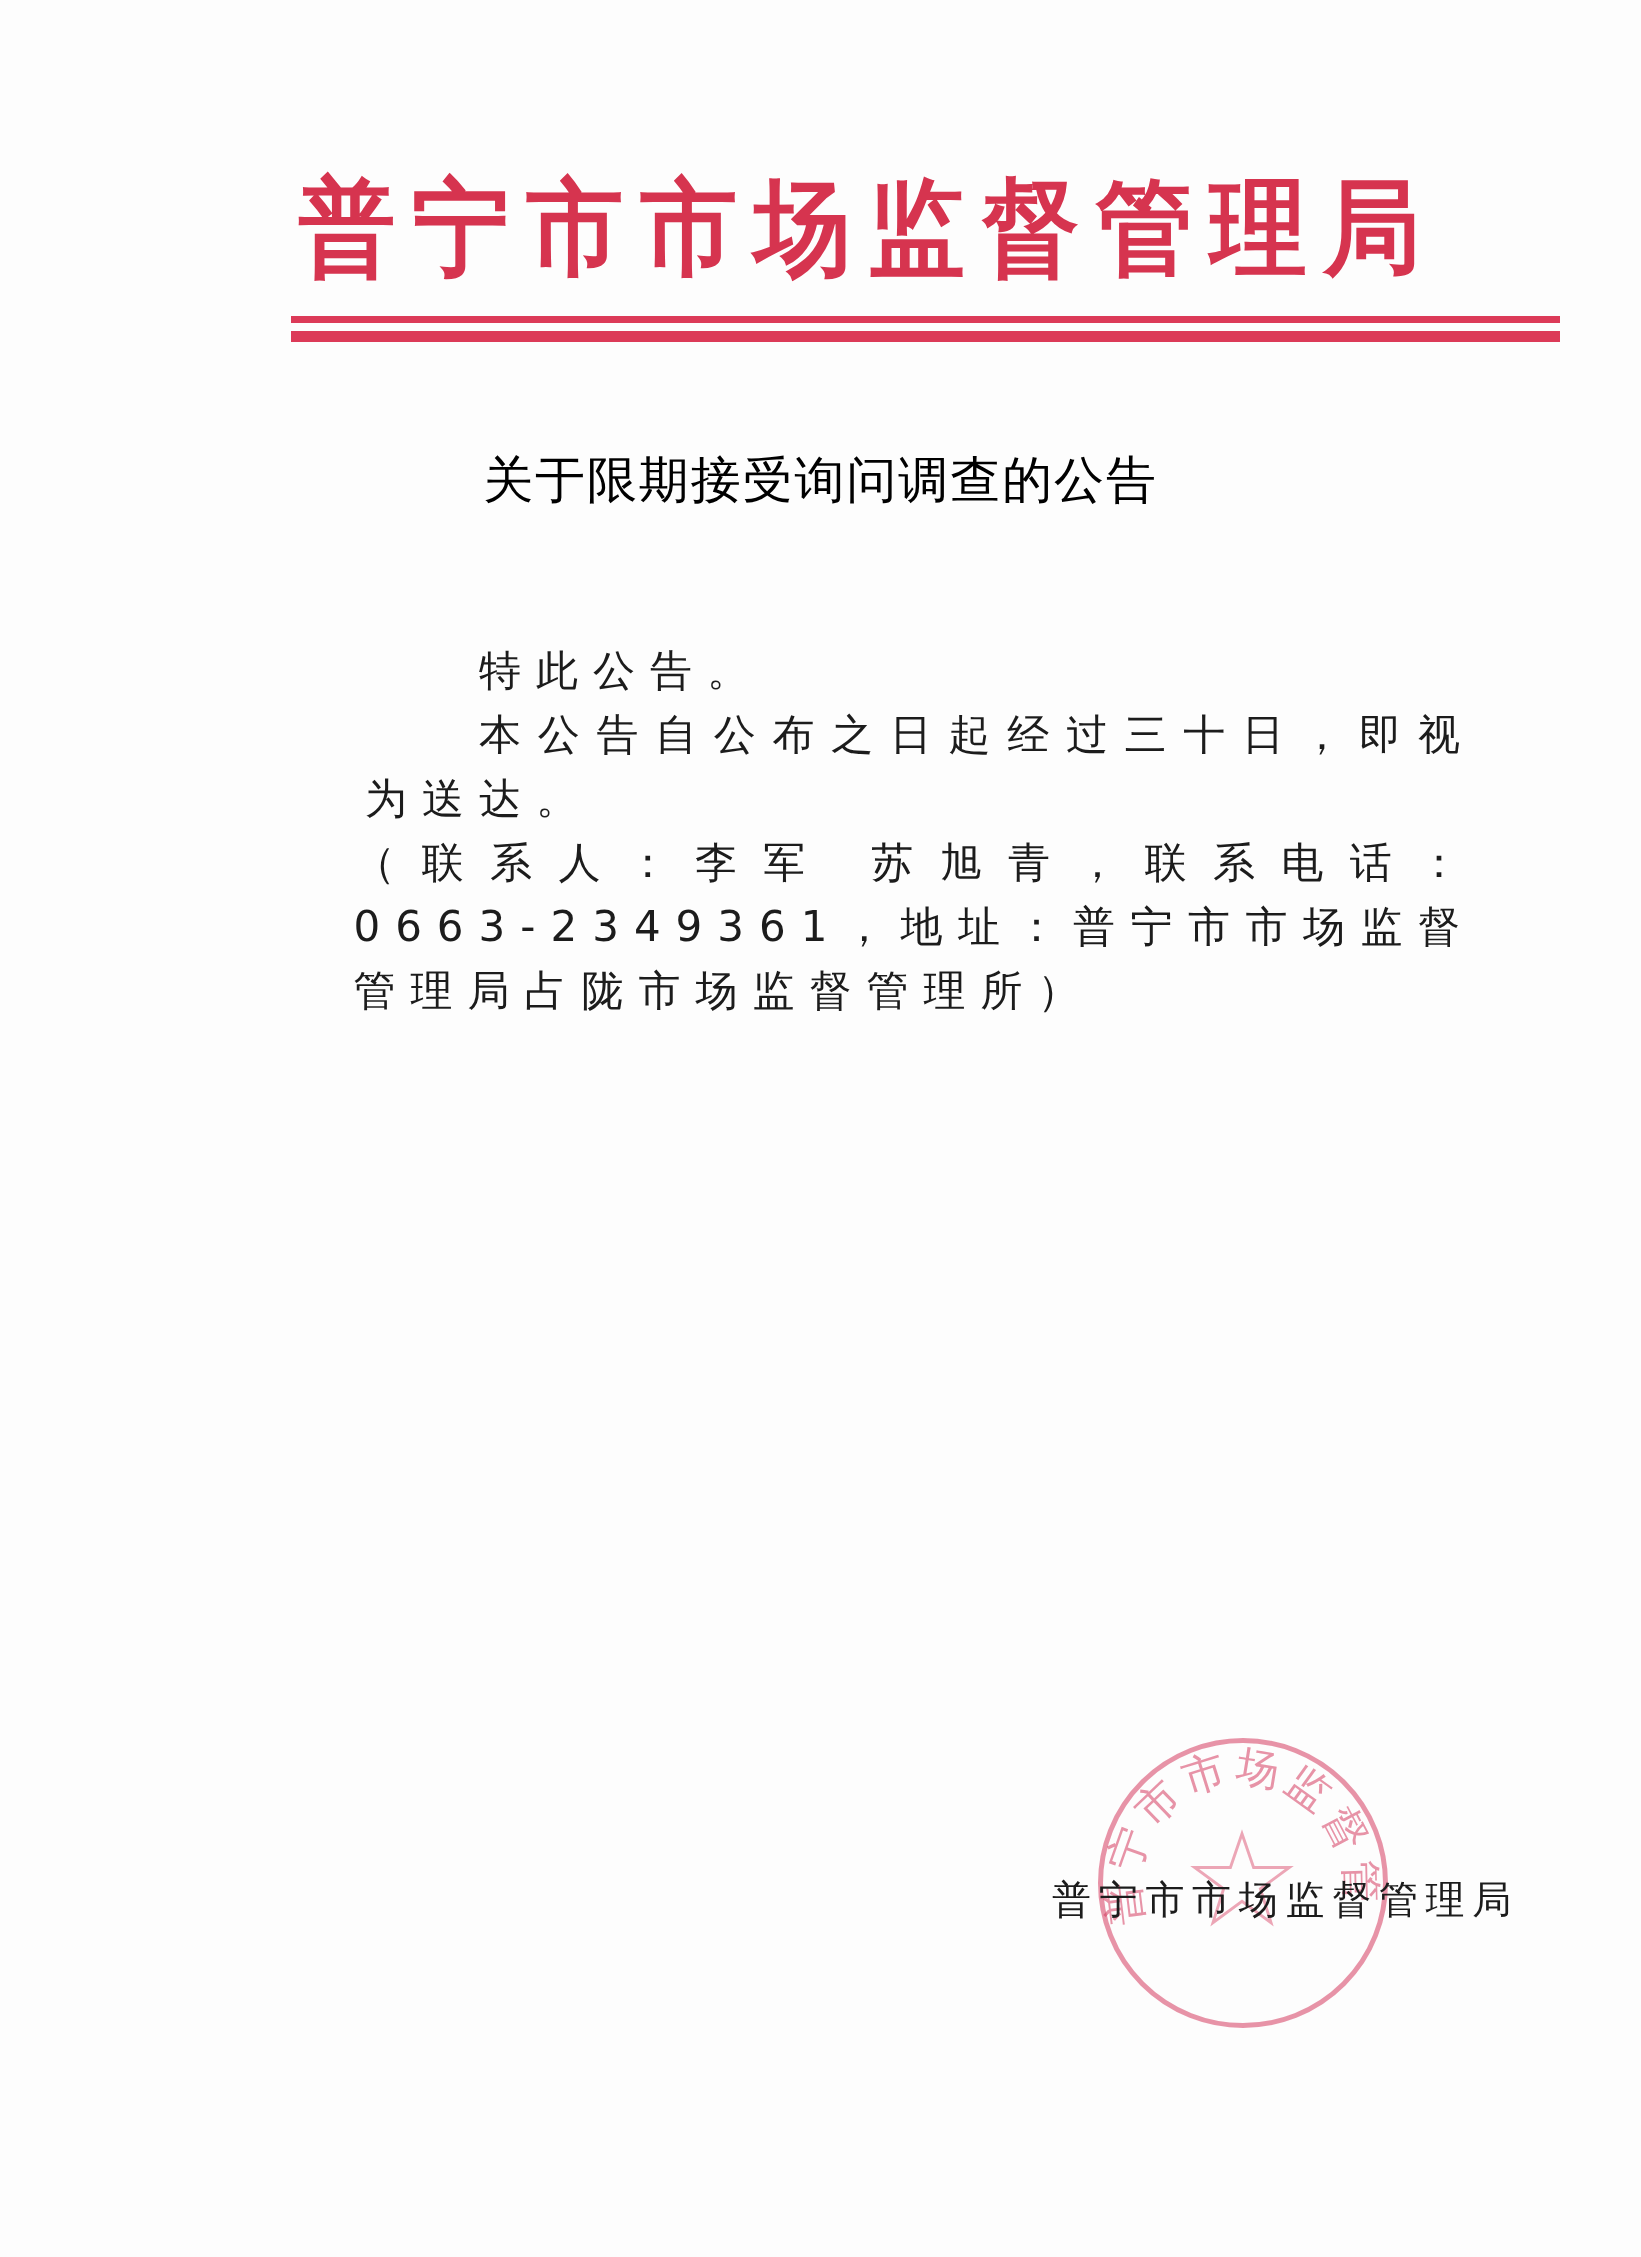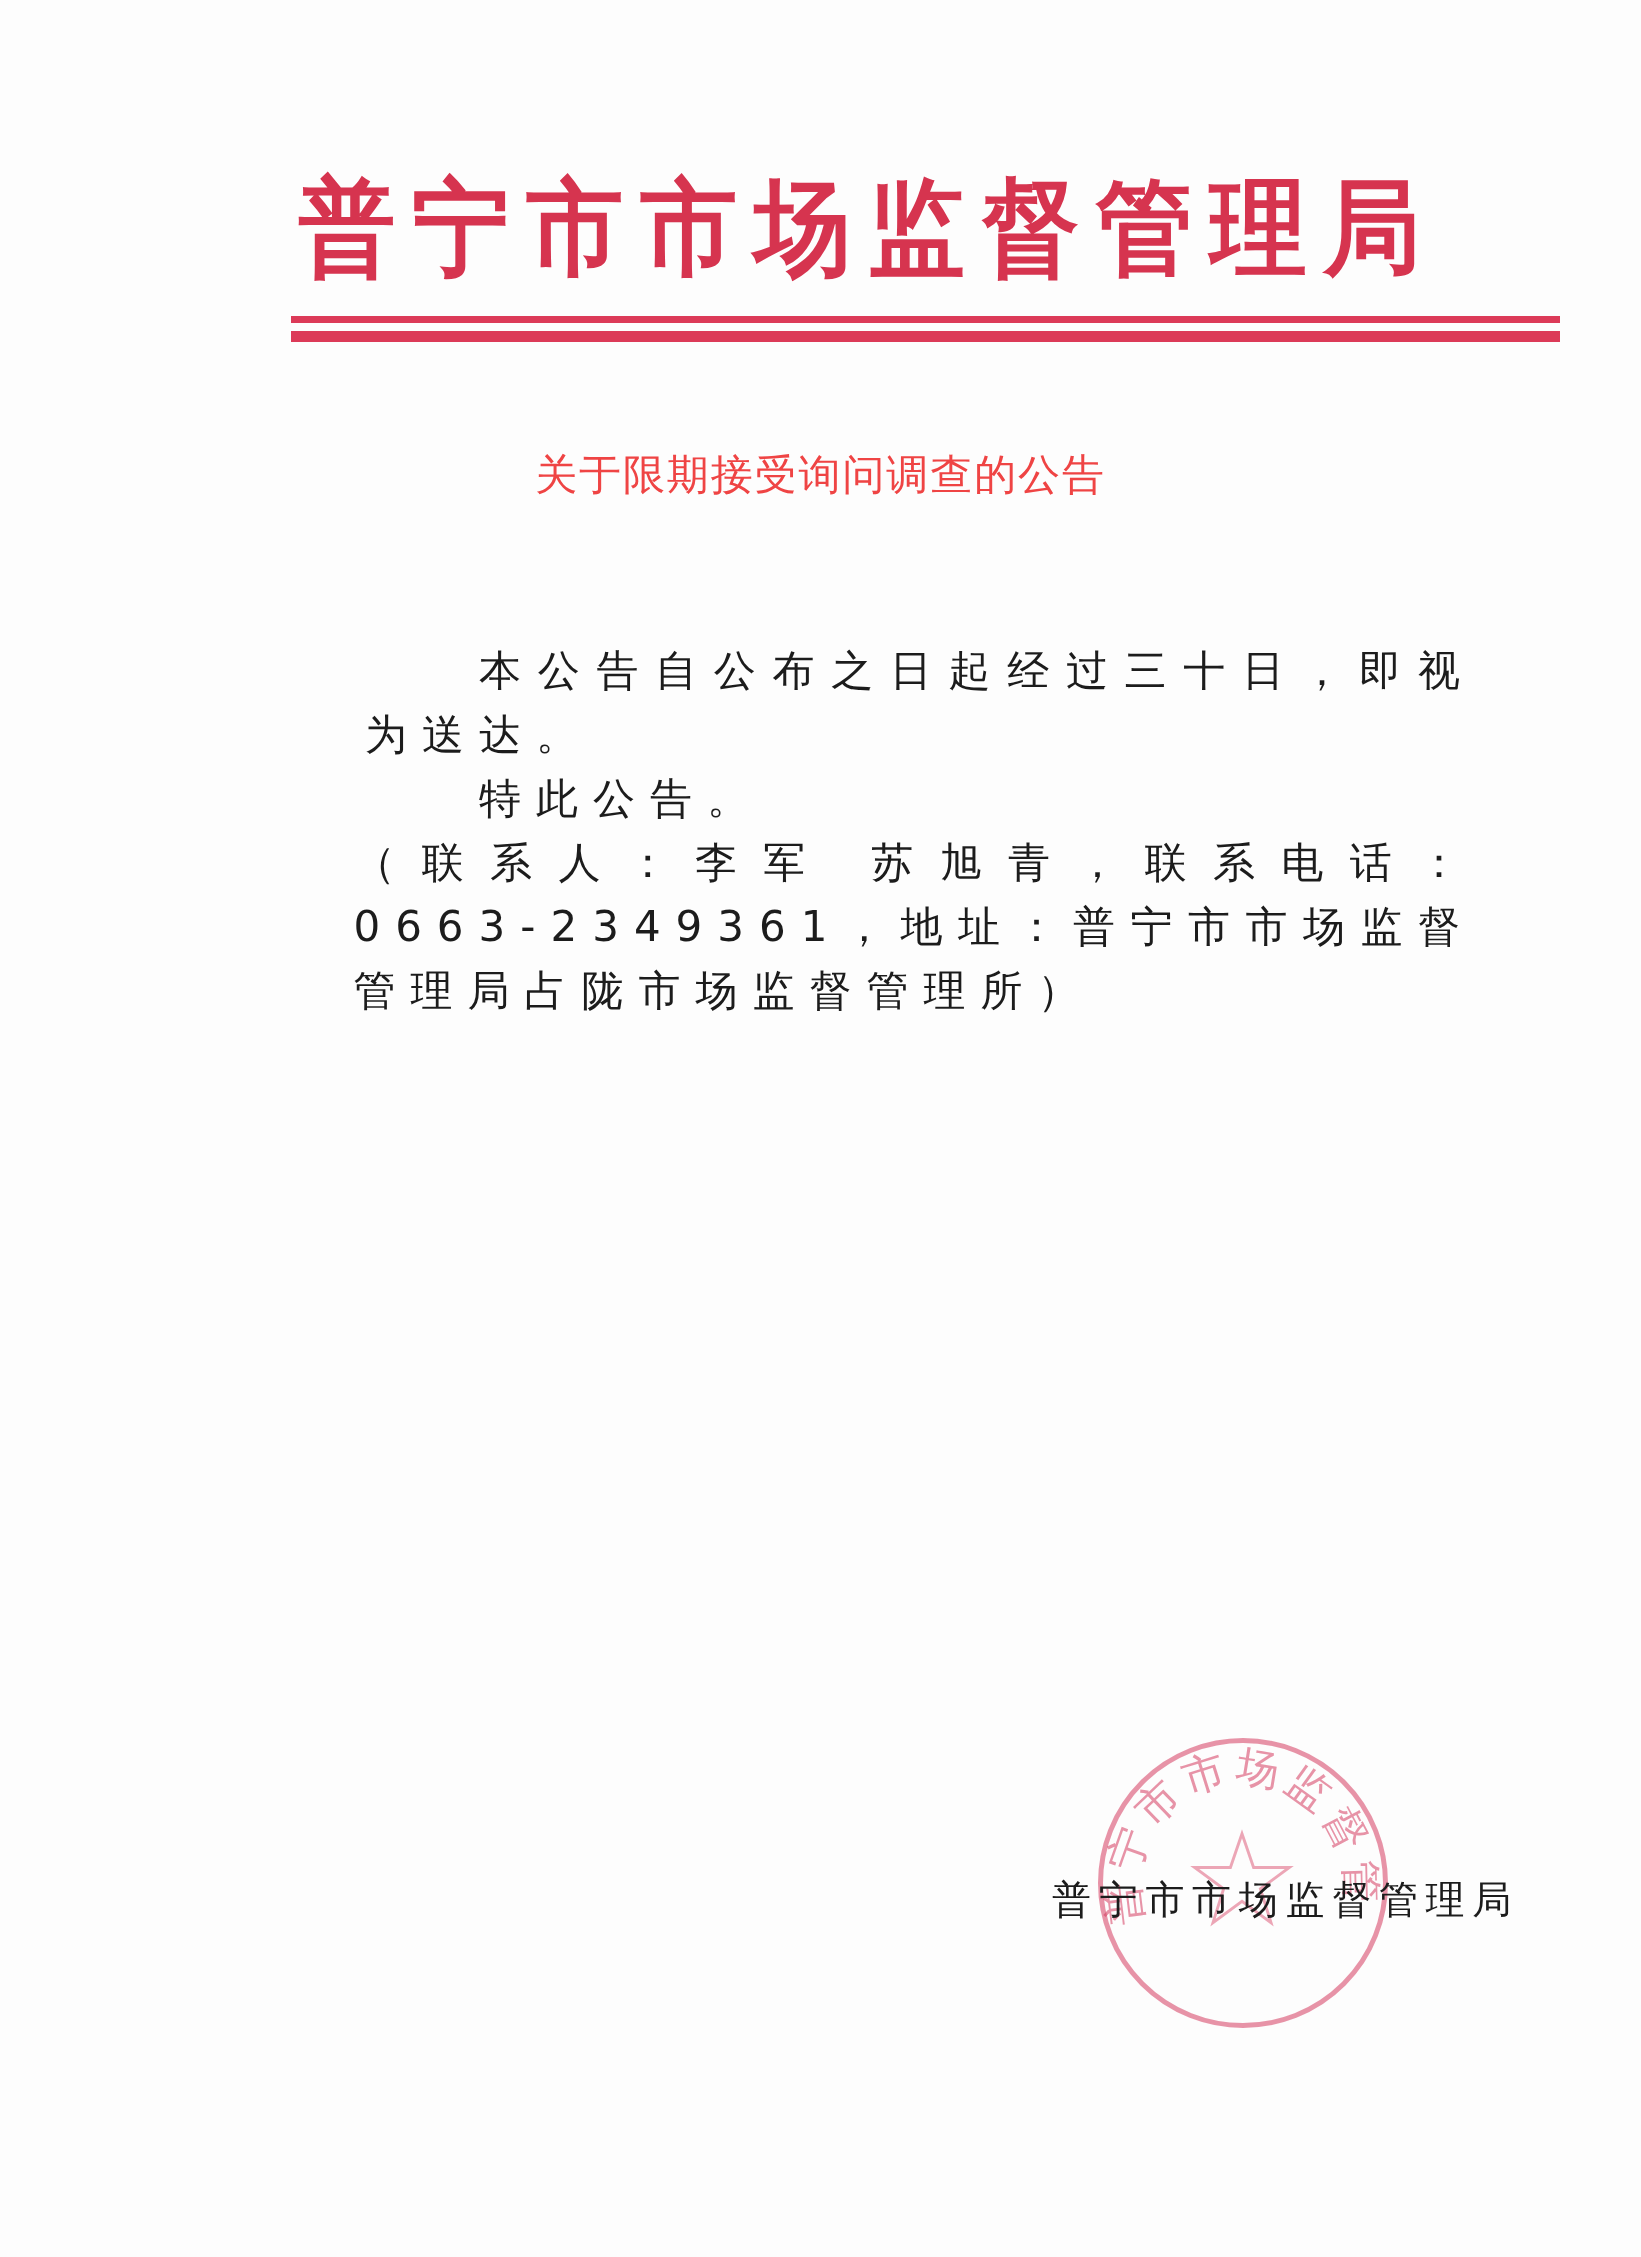--- a/index.html
+++ b/index.html
@@ -53,23 +53,23 @@
     .rule-thin { top: 316px; height: 6.8px; }
     .rule-thick { top: 331px; height: 10.6px; }
 
     .doc-title {
       position: absolute;
       left: 0;
       width: 1641px;
       top: 447px;
       text-align: center;
       font-family: "DejaVu Sans", "Liberation Sans", sans-serif;
-      font-size: 42px;
+      font-size: 50px;
       letter-spacing: 1.9px;
-      color: #ef4444;
+      color: #000000;
     }
 
     .body-text {
       position: absolute;
       left: 365px;
       top: 639px;
       width: 1110px;
       font-family: "DejaVu Sans", "Liberation Sans", sans-serif;
       font-size: 42px;
       line-height: 64px;
@@ -143,22 +143,22 @@
     <span>理</span>
     <span>局</span>
   </div>
 
   <div class="rule rule-thin"></div>
   <div class="rule rule-thick"></div>
 
   <div class="doc-title">关于限期接受询问调查的公告</div>
 
   <div class="body-text">
+    <p class="para">特此公告。</p>
     <p class="para">本公告自公布之日起经过三十日，即视为送达。</p>
-    <p class="para">特此公告。</p>
     <p class="para contact">（联系人：李军 苏旭青，联系电话：0663-2349361，地址：普宁市市场监督管理局占陇市场监督管理所）</p>
   </div>
 
   <div class="seal">
     <svg width="290" height="290" viewBox="0 0 300 300">
       <defs>
         <path id="sealArc" d="M 52 200 A 108 108 0 1 1 248 200"></path>
       </defs>
       <text font-family="DejaVu Sans, sans-serif" font-size="44" fill="rgba(214,60,96,0.55)" letter-spacing="6">
         <textPath href="#sealArc" startOffset="2%">普宁市市场监督管理局</textPath>

